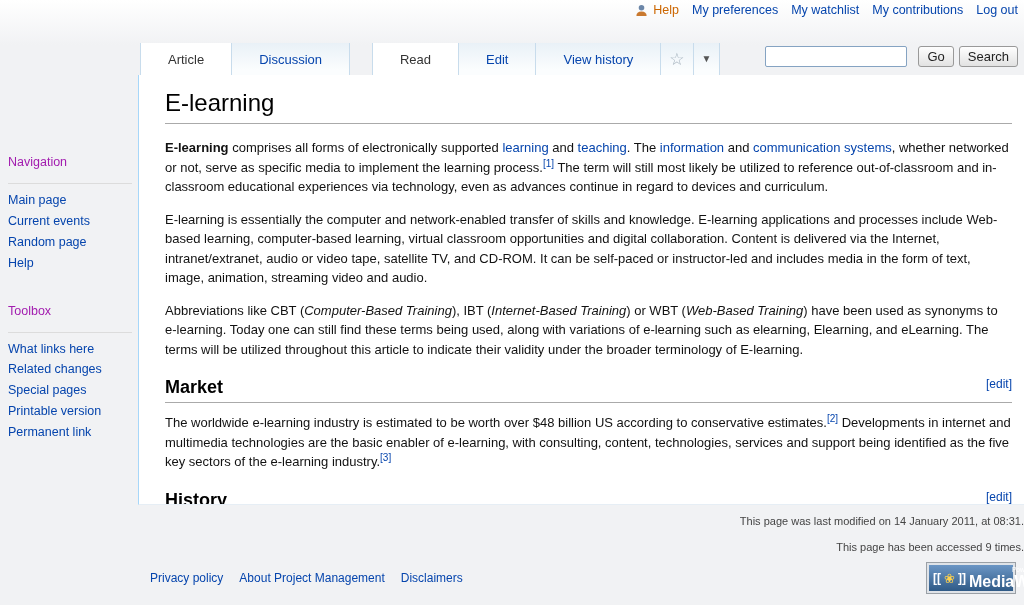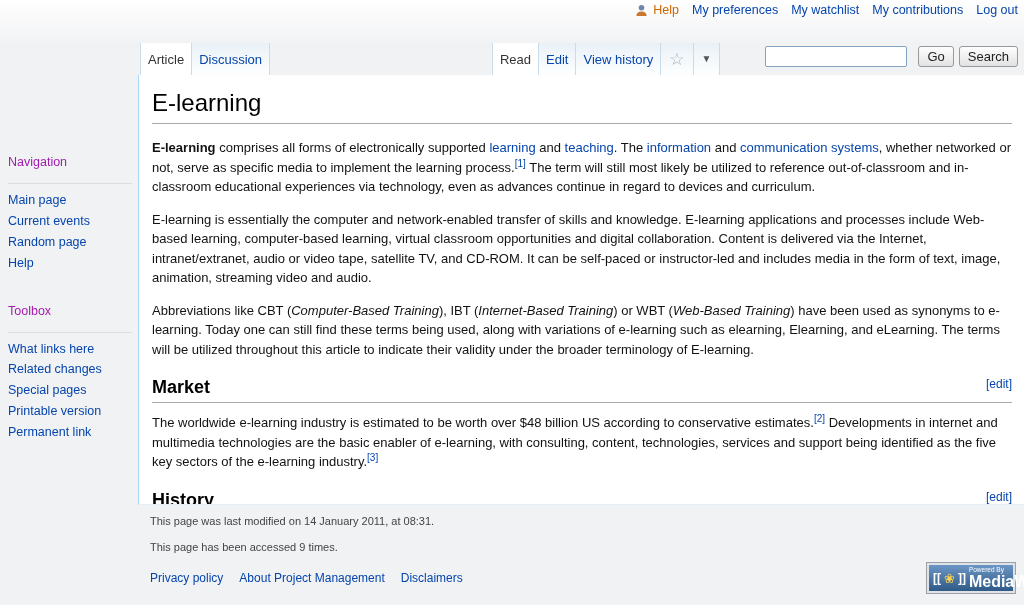--- a/index.html
+++ b/index.html
@@ -17,21 +17,21 @@
     gap:13px; font-size:12.5px;
   }
   #personal-bar .user-link { color:#cc6600; }
   .person-icon { width:13px; height:13px; margin-right:-8px; display:inline-block; }
 
   
   #header { position:absolute; top:0; left:138px; right:0; height:75px; }
   .tabs-left { position:absolute; bottom:0; left:2px; display:flex; align-items:flex-end; }
   .tabs-right { position:absolute; bottom:0; right:2px; display:flex; align-items:flex-end; }
   .tab {
-    height:32px; padding:0 7px; display:flex; align-items:center;
+    height:32px; padding:0 27px; display:flex; align-items:center;
     font-size:13px; white-space:nowrap;
     background:linear-gradient(to bottom,#e9f1f7 0%,#fbfdfe 85%);
     border-left:1px solid #c8dcec; border-right:1px solid #c8dcec;
     margin-right:-1px;
   }
   .tab.active { background:#ffffff; color:#333; }
   .tab.icon-tab { padding:0 8px; }
   .star-glyph { font-size:17px; color:#a4b2bd; line-height:1; }
   .caret-glyph { font-size:10px; color:#555; line-height:1; }
   #search-form { display:flex; align-items:center; margin:0 4px 8px 10px;padding-left:36px; }
@@ -51,37 +51,37 @@
   .portal h3 {
     font-size:12.5px; font-weight:normal; color:#a21caf; margin:0 0 6px 0;
     padding-bottom:14px; border-bottom:1px solid #dcdcdc;
   }
   .portal a { display:block; font-size:12.5px; padding:2px 0; line-height:1.35; }
 
   
   #content {
     position:absolute; top:75px; left:138px; right:0; height:430px;
     background:#fff; border-left:1px solid #a7d7f9; border-bottom:1px solid #e6eef5;
-    padding:12px 12px 0 13px; overflow:hidden;
+    padding:12px 12px 0 26px; overflow:hidden;
   }
   #content h1 {
     font-size:24px; font-weight:normal; color:#000; margin:2px 0 14px 0;
     padding-bottom:6px; border-bottom:1px solid #aaa;
   }
   #content p { font-size:13px; line-height:1.5; color:#121212; margin:0 0 13px 0; }
   #content h2 {
     font-size:18px; font-weight:bold; color:#000; margin:18px 0 10px 0;
     padding-bottom:4px; border-bottom:1px solid #aaa; overflow:hidden;
   }
   .editsection { float:right; font-size:12px; font-weight:normal; }
   sup.ref { font-size:10px; line-height:0; }
   sup.ref a { color:#0645ad; }
 
   
-  #footer { position:absolute; top:505px; left:138px; right:0; padding:10px 0 0 12px; }
+  #footer { position:absolute; top:505px; left:138px; right:0; padding:10px 0 0 12px;text-align:right; }
   #footer .info { font-size:11px; color:#444; margin:0 0 14px 0; }
   #footer-links { display:flex; gap:16px; margin-top:18px; font-size:12px; }
   #mw-badge {
     position:absolute; right:8px; top:57px; width:90px; height:32px;
     border:1px solid #9aa0a6; background:#dfe3e8; padding:2px; cursor:pointer;
   }
   #mw-badge-inner {
     width:100%; height:100%; display:flex; align-items:center; gap:3px;
     background:linear-gradient(to bottom,#6b96c5,#2f5a86); padding:1px 4px;
   }

